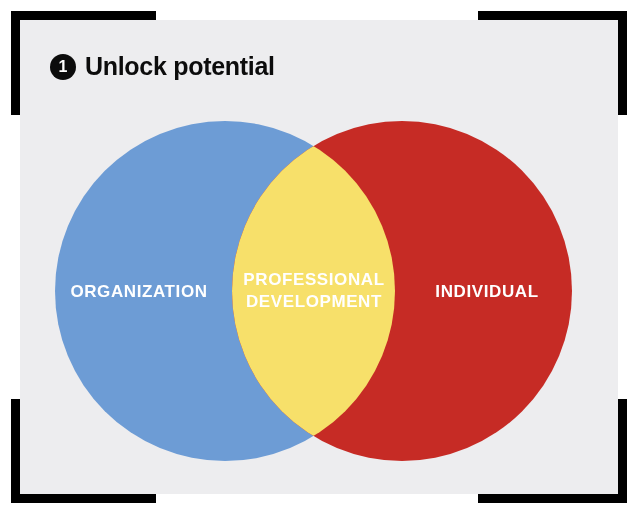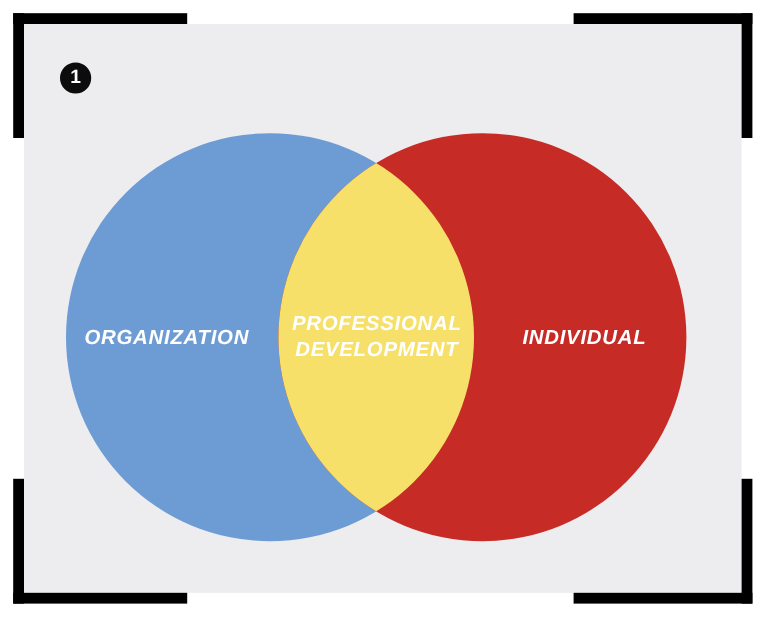--- a/index.html
+++ b/index.html
@@ -87,24 +87,23 @@
     font-weight: bold;
     letter-spacing: -0.3px;
     white-space: nowrap;
     font-family: "Liberation Sans", sans-serif;
   }
 
   
   .venn {
     position: absolute;
     left: 0;
-    top: 0;
+    top: 10px;
     width: 638px;
     height: 367px;
-    font-style: italic;
   }
   .venn svg { display: block; }
 
   .venn-label {
     font-family: "Liberation Sans", sans-serif;
     font-weight: bold;
     fill: #ffffff;
     text-anchor: middle;
     letter-spacing: 0.6px;
   }
@@ -130,20 +129,21 @@
     <span class="h"></span>
     <span class="v"></span>
   </div>
   <div class="bracket bracket-br">
     <span class="h"></span>
     <span class="v"></span>
   </div>
 
   <div class="heading">
     <div class="step-badge">1</div>
+    <div class="heading-text">Unlock potential</div>
   </div>
 
   <div class="venn">
     <svg width="638" height="514" viewBox="0 0 638 514" xmlns="http://www.w3.org/2000/svg">
       <defs>
         <clipPath id="clip-left">
           <circle cx="225" cy="281" r="170"></circle>
         </clipPath>
       </defs>
 

